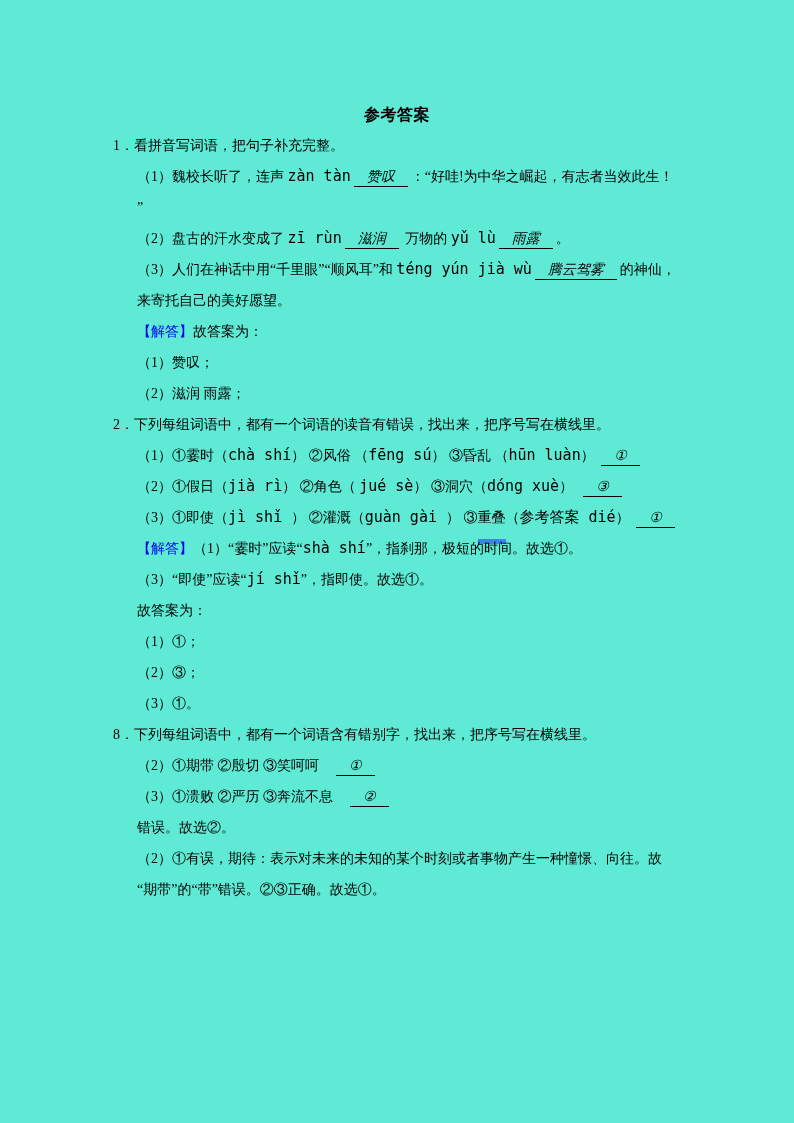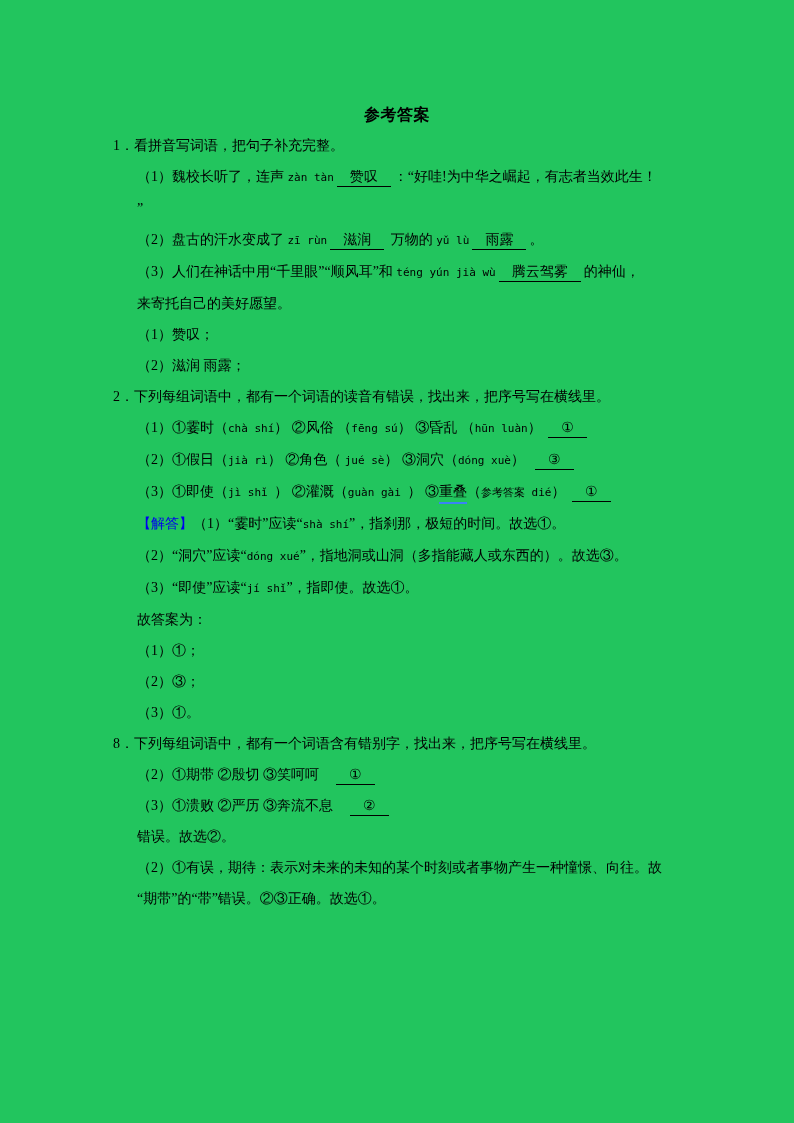--- a/index.html
+++ b/index.html
@@ -4,21 +4,21 @@
 <style>
   html, body {
     margin: 0;
     padding: 0;
     background: #ffffff;
   }
   .page {
     position: relative;
     width: 794px;
     height: 1123px;
-    background: #22c55e;
+    background: #5eead4;
     overflow: hidden;
     font-family: "Liberation Serif", "DejaVu Serif", serif;
     font-size: 14px;
     color: #000000;
   }
   .content {
     padding-top: 99px;
   }
   .doc-title {
     text-align: center;
@@ -30,60 +30,61 @@
   .line {
     line-height: 31px;
     white-space: pre-wrap;
     margin-right: 100px;
   }
   .indent-0 { margin-left: 113px; }
   .indent-1 { margin-left: 137px; }
   .seg-text { }
   .seg-pinyin {
     font-family: "DejaVu Sans Mono", monospace;
-    font-size: 11px;
+    font-size: 15px;
   }
   .seg-blank {
     display: inline-block;
     text-align: center;
     border-bottom: 1px solid #000000;
     padding: 0 13px;
     line-height: 19px;
     margin: 0 3px;
+    font-style: italic;
   }
   .seg-label {
     font-weight: normal;
   }
   .seg-uword {
-    border-bottom: 2px solid #3b82f6;
-    padding-bottom: 3px;
+    border-bottom: 5px solid #3b82f6;
+    padding-bottom: 14px;
     text-align: right;
   }
 </style>
 </head>
 <body>
 
 <div class="page">
   <div class="content">
     <div class="doc-title">参考答案</div>
     <div>
         <div class="line indent-0"><span class="seg-text">1．看拼音写词语，把句子补充完整。</span></div>
         <div class="line indent-1"><span class="seg-text">（1）魏校长听了，连声 </span><span class="seg-pinyin">zàn tàn</span><span class="seg-blank">赞叹</span><span class="seg-text">：“好哇!为中华之崛起，有志者当效此生！</span></div>
         <div class="line indent-1"><span class="seg-text">”</span></div>
         <div class="line indent-1"><span class="seg-text">（2）盘古的汗水变成了 </span><span class="seg-pinyin">zī rùn</span><span class="seg-blank">滋润</span><span class="seg-text"> 万物的 </span><span class="seg-pinyin">yǔ lù</span><span class="seg-blank">雨露</span><span class="seg-text">。</span></div>
         <div class="line indent-1"><span class="seg-text">（3）人们在神话中用“千里眼”“顺风耳”和 </span><span class="seg-pinyin">téng yún jià wù</span><span class="seg-blank">腾云驾雾</span><span class="seg-text">的神仙，</span></div>
         <div class="line indent-1"><span class="seg-text">来寄托自己的美好愿望。</span></div>
+        <div class="line indent-1"><span class="seg-label" style="color: rgb(0, 0, 238);">【解答】</span><span class="seg-text">故答案为：</span></div>
         <div class="line indent-1"><span class="seg-text">（1）赞叹；</span></div>
         <div class="line indent-1"><span class="seg-text">（2）滋润 雨露；</span></div>
         <div class="line indent-0"><span class="seg-text">2．下列每组词语中，都有一个词语的读音有错误，找出来，把序号写在横线里。</span></div>
         <div class="line indent-1"><span class="seg-text">（1）①霎时（</span><span class="seg-pinyin">chà shí</span><span class="seg-text">） ②风俗 （</span><span class="seg-pinyin">fēng sú</span><span class="seg-text">） ③昏乱 （</span><span class="seg-pinyin">hūn luàn</span><span class="seg-text">） </span><span class="seg-blank">①</span></div>
         <div class="line indent-1"><span class="seg-text">（2）①假日（</span><span class="seg-pinyin">jià rì</span><span class="seg-text">） ②角色（ </span><span class="seg-pinyin">jué sè</span><span class="seg-text">） ③洞穴（</span><span class="seg-pinyin">dóng xuè</span><span class="seg-text">）  </span><span class="seg-blank">③</span></div>
         <div class="line indent-1"><span class="seg-text">（3）①即使（</span><span class="seg-pinyin">jì shǐ </span><span class="seg-text">） ②灌溉（</span><span class="seg-pinyin">guàn gài </span><span class="seg-text">） ③</span><span class="seg-uword">重叠</span><span class="seg-text">（</span><span class="seg-pinyin">参考答案 dié</span><span class="seg-text">） </span><span class="seg-blank">①</span></div>
         <div class="line indent-1"><span class="seg-label" style="color: rgb(0, 0, 238);">【解答】</span><span class="seg-text">（1）“霎时”应读“</span><span class="seg-pinyin">shà shí</span><span class="seg-text">”，指刹那，极短的时间。故选①。</span></div>
-        <div class="line indent-1"><span class="seg-text">（2）“洞穴”应读“</span><span class="seg-pinyin">dóng xué</span><span class="seg-text">”，指地洞或山洞（多指能藏人或东西的）。故选③。</span></div>
         <div class="line indent-1"><span class="seg-text">（3）“即使”应读“</span><span class="seg-pinyin">jí shǐ</span><span class="seg-text">”，指即使。故选①。</span></div>
         <div class="line indent-1"><span class="seg-text">故答案为：</span></div>
         <div class="line indent-1"><span class="seg-text">（1）①；</span></div>
         <div class="line indent-1"><span class="seg-text">（2）③；</span></div>
         <div class="line indent-1"><span class="seg-text">（3）①。</span></div>
         <div class="line indent-0"><span class="seg-text">8．下列每组词语中，都有一个词语含有错别字，找出来，把序号写在横线里。</span></div>
         <div class="line indent-1"><span class="seg-text">（2）①期带 ②殷切 ③笑呵呵　</span><span class="seg-blank">①</span></div>
         <div class="line indent-1"><span class="seg-text">（3）①溃败 ②严历 ③奔流不息　</span><span class="seg-blank">②</span></div>
         <div class="line indent-1"><span class="seg-text">错误。故选②。</span></div>
         <div class="line indent-1"><span class="seg-text">（2）①有误，期待：表示对未来的未知的某个时刻或者事物产生一种憧憬、向往。故</span></div>

